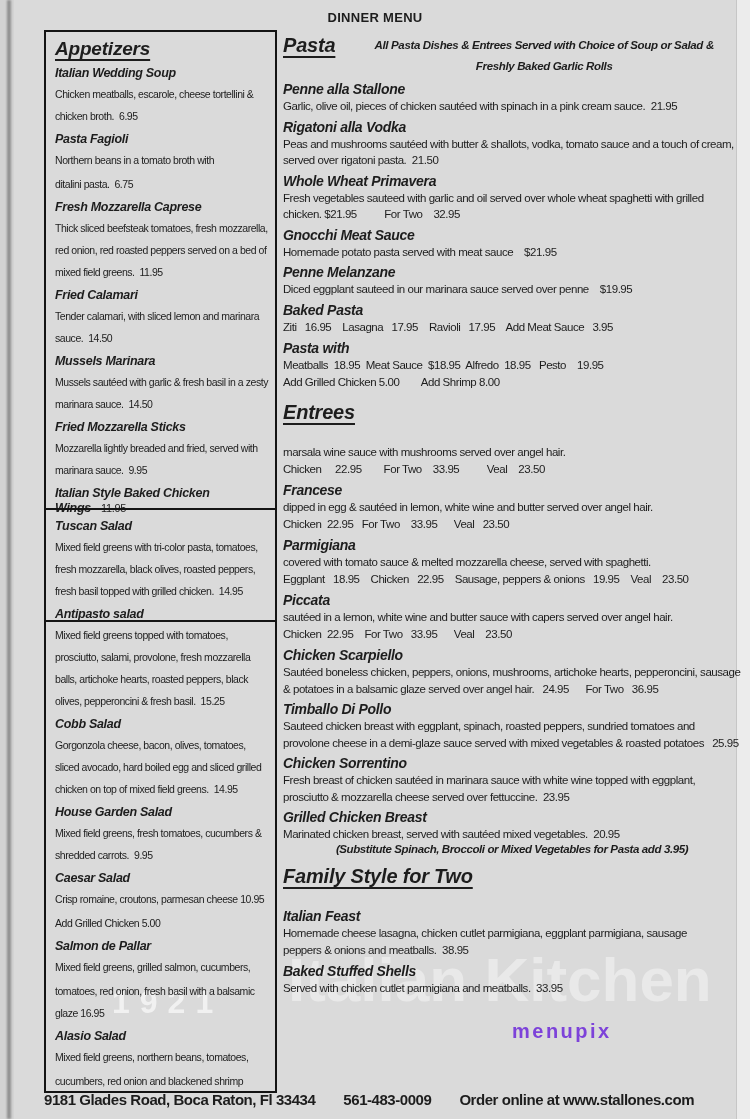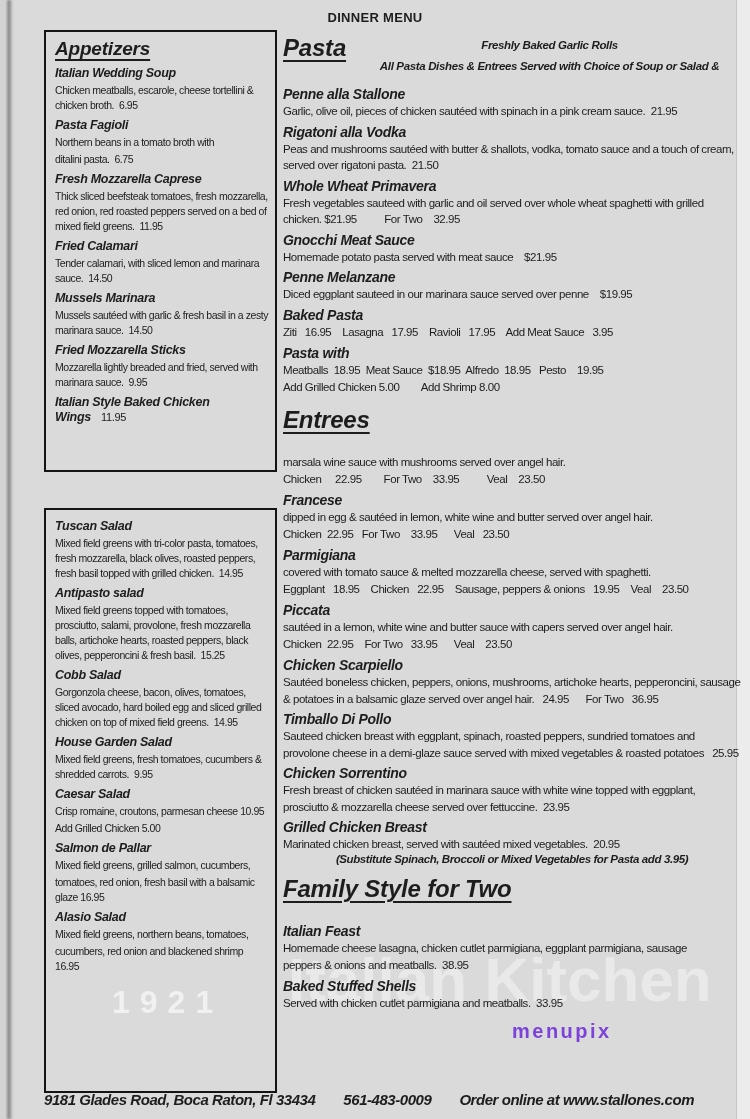--- a/index.html
+++ b/index.html
@@ -16,48 +16,48 @@
   .wm{position:absolute;z-index:1;pointer-events:none;}
   .wm-year{left:112px;top:984px;font-size:32px;font-weight:bold;letter-spacing:10px;color:rgba(255,255,255,0.62);}
   .wm-ghost{left:288px;top:944px;width:456px;font-size:62px;font-weight:bold;letter-spacing:0px;color:rgba(255,255,255,0.40);white-space:nowrap;overflow:hidden;}
   .wm-menupix{left:512px;top:1020px;font-size:20px;letter-spacing:2.5px;color:#6d28d9;font-weight:bold;opacity:.85;}
   
   .title{position:absolute;z-index:2;top:10px;left:0;width:750px;text-align:center;
     font-size:13px;font-weight:bold;letter-spacing:.3px;margin:0;}
   
   .box{position:absolute;z-index:2;left:44px;width:233px;border:2px solid #141414;
     box-sizing:border-box;padding:4px 7px 4px 9px;overflow:hidden;}
-  #box-appetizers{top:30px;height:442px;}
+  #box-appetizers{top:30px;height:592px;}
   #box-salads{top:508px;height:585px;}
   
   .right-col{position:absolute;z-index:2;left:283px;top:32px;width:458px;}
   
   .heading{font-size:19px;font-style:italic;font-weight:bold;margin:2px 0 6px 0;
     text-decoration:underline;text-underline-offset:4px;text-decoration-thickness:1.5px;letter-spacing:-.2px;}
-  .right-col .heading{font-size:24px;margin-bottom:20px;}
+  .right-col .heading{font-size:20px;margin-bottom:20px;}
   
   .item{margin-top:5px;}
   .right-col .item{margin-top:4px;}
   .iname{font-size:12.5px;font-style:italic;font-weight:bold;letter-spacing:-.3px;line-height:1.2;}
   .right-col .iname{font-size:14px;line-height:1.15;}
   .iprice{font-weight:normal;font-style:normal;font-size:11px;letter-spacing:-.3px;margin-left:10px;}
-  .idesc{font-size:10.5px;letter-spacing:-.45px;line-height:15px;margin:2px 0 0 0;white-space:pre-wrap;}
+  .idesc{font-size:10.5px;letter-spacing:-.45px;line-height:22px;margin:2px 0 0 0;white-space:pre-wrap;}
   .right-col .idesc{font-size:11.5px;line-height:16.5px;margin-top:1px;}
   
   .pasta-head-row{display:flex;align-items:flex-start;}
   .pasta-note{flex:1;margin-left:12px;margin-top:3px;text-align:center;
     font-size:11.5px;font-weight:bold;font-style:italic;letter-spacing:-.35px;line-height:1.8;}
   
   #sec-entrees{margin-top:10px;}
   #sec-family{margin-top:10px;}
   .section-note{text-align:center;font-size:11.5px;font-weight:bold;font-style:italic;
     letter-spacing:-.4px;}
   
   .footer{position:absolute;z-index:2;left:44px;top:1091px;width:702px;display:flex;gap:28px;
-    font-weight:bold;font-size:15px;letter-spacing:-.45px;white-space:nowrap;font-style:italic;}
+    font-weight:bold;font-size:15px;letter-spacing:-.45px;white-space:nowrap;}
 </style>
 </head>
 <body>
 
 <div class="page">
 
   <div class="scan-strip-left"></div>
   <div class="scan-line"></div>
   <div class="scan-strip-right"></div>
 
@@ -136,22 +136,22 @@
         </div>
       </div>
   </section>
 
   <div class="right-col">
 
     <section id="sec-pasta">
       <div class="pasta-head-row">
         <h2 class="heading">Pasta</h2>
         <div class="pasta-note">
+          <div>All Pasta Dishes &amp; Entrees Served with Choice of Soup or Salad &amp;</div>
           <div>Freshly Baked Garlic Rolls</div>
-          <div>All Pasta Dishes &amp; Entrees Served with Choice of Soup or Salad &amp;</div>
         </div>
       </div>
       <div class="items" id="items-pasta">
           <div class="item">
             <div class="iname"><span>Penne alla Stallone</span></div>
             <p class="idesc">Garlic, olive oil, pieces of chicken sautéed with spinach in a pink cream sauce.  21.95</p>
           </div>
           <div class="item">
             <div class="iname"><span>Rigatoni alla Vodka</span></div>
             <p class="idesc">Peas and mushrooms sautéed with butter &amp; shallots, vodka, tomato sauce and a touch of cream, served over rigatoni pasta.  21.50</p>

